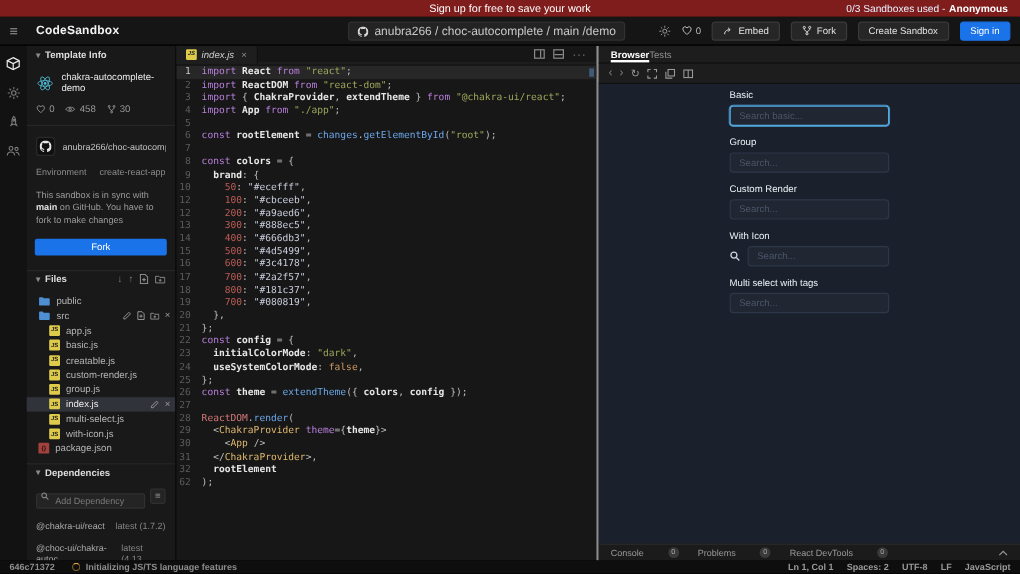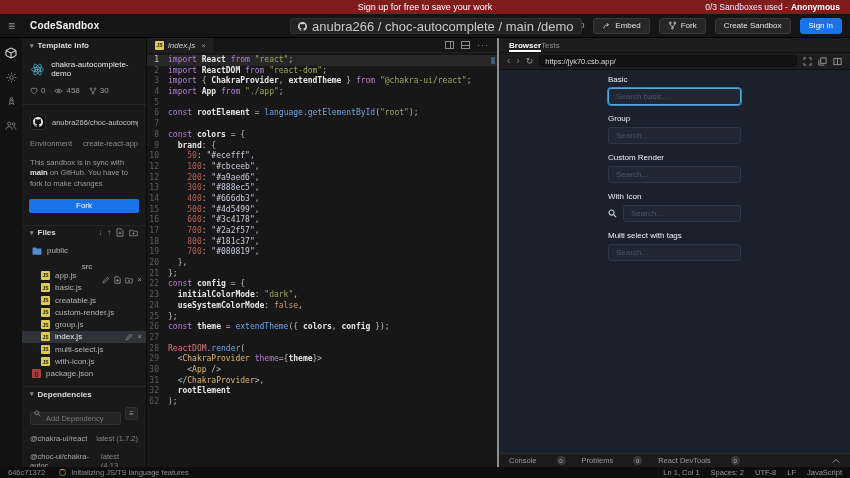--- a/index.html
+++ b/index.html
@@ -9,21 +9,21 @@
 
   
   .banner { height:14px; background:#7f1d1d; color:#fff; font-size:9px; display:flex; align-items:center; justify-content:center; position:relative; flex:none; }
   .banner-right { position:absolute; right:10px; top:0; height:14px; display:flex; align-items:center; gap:3px; font-size:8.5px; color:#e8f0ff; }
   .banner-right b { color:#fff; }
 
   
   .header { height:24px; background:#151515; display:flex; align-items:center; padding:0 8px; flex:none; position:relative; border-bottom:1px solid #000; }
   .hamburger { color:#9a9a9a; font-size:12px; width:16px; line-height:1; }
   .logo-text { color:#f2f2f2; font-weight:bold; font-size:10px; margin-left:6px; letter-spacing:.2px; }
-  .repo-pill { position:absolute; left:290px; top:4px; height:16px; background:#232323; border:1px solid #313131; border-radius:3px; display:flex; align-items:center; gap:5px; padding:0 7px; color:#c9c9c9; font-size:13px; }
+  .repo-pill { position:absolute; left:290px; top:4px; height:16px; background:#232323; border:1px solid #313131; border-radius:3px; display:flex; align-items:center; gap:5px; padding:0 7px; color:#c9c9c9; font-size:10px; }
   .header-right { margin-left:auto; display:flex; align-items:center; gap:9px; }
   .icon-btn { color:#9a9a9a; display:flex; align-items:center; }
   .likes { display:flex; align-items:center; gap:3px; color:#bbb; font-size:8px; }
   .btn { height:16px; padding:0 8px; background:#262626; border:1px solid #3a3a3a; border-radius:3px; color:#e0e0e0; font-size:8px; display:flex; align-items:center; gap:4px; }
   .btn-primary { background:#1a73e8; border-color:#1a73e8; color:#fff; }
 
   
   .main { height:429px; display:flex; flex:none; }
   .rail { width:22px; background:#121212; display:flex; flex-direction:column; align-items:center; padding-top:9px; gap:13px; flex:none; }
   .rail .ric { color:#7c7c7c; display:flex; }
@@ -110,21 +110,21 @@
   .inputbox input { width:100%; background:transparent; border:none; outline:none; color:#cbd5e0; font-size:8px; font-family:"Liberation Sans",sans-serif; }
   .inputbox input::placeholder { color:#4a5568; }
   .with-icon { display:flex; align-items:center; gap:6px; }
   .with-icon .inputbox { flex:1; }
   .bconsole { height:14px; flex:none; background:#1b1b1b; border-top:1px solid #2b2b2b; display:flex; align-items:center; gap:16px; padding:0 10px; font-size:7.5px; color:#9a9a9a; }
   .citem { display:flex; align-items:center; gap:20px; }
   .cbadge { min-width:9px; height:9px; border-radius:5px; background:#3a3a3a; color:#aaa; font-size:6px; display:inline-flex; align-items:center; justify-content:center; padding:0 2px; }
   .console-chevron { margin-left:auto; color:#9a9a9a; display:flex; }
 
   
-  .statusbar { height:11px; flex:none; background:#0e0e0e; display:flex; align-items:center; padding:0 8px; gap:14px; font-size:7.5px; color:#8d8d8d; }
+  .statusbar { height:11px; flex:none; background:#0e0e0e; display:flex; align-items:center; padding:0 8px; gap:14px; font-size:7.5px; color:#8d8d8d;font-weight:bold; }
   .sb-left { display:flex; align-items:center; gap:5px; }
   .spinner { width:7px; height:7px; border-radius:50%; border:1px solid #7a5a20; border-top-color:#e6a23c; flex:none; }
   .sb-right { margin-left:auto; display:flex; align-items:center; gap:11px; color:#9a9a9a; }
   svg { display:block; }
 </style>
 </head>
 <body>
 
 <div class="app">
 
@@ -303,21 +303,21 @@
             </svg>
         </span>
       </div>
       <div class="file-tree" id="file-tree">
           <div class="frow" style="padding-left: 10px;">
             <svg width="10" height="8" viewBox="0 0 10 9">
               <path d="M0 1.5Q0 .7.8.7H3.4L4.4 1.8H9.2Q10 1.8 10 2.6V7.8Q10 8.6 9.2 8.6H.8Q0 8.6 0 7.8Z" fill="#4e8ed3"></path>
             </svg>
             <span>public</span>
           </div>
-          <div class="frow" style="padding-left: 10px; flex-direction: column;">
+          <div class="frow" style="padding-left: 10px;">
             <svg width="10" height="8" viewBox="0 0 10 9">
               <path d="M0 1.5Q0 .7.8.7H3.4L4.4 1.8H9.2Q10 1.8 10 2.6V7.8Q10 8.6 9.2 8.6H.8Q0 8.6 0 7.8Z" fill="#4e8ed3"></path>
             </svg>
             <span>src</span>
             <span class="facts">
               <svg width="8" height="8" viewBox="0 0 10 10" fill="none" stroke="currentColor" stroke-width="1">
                 <path d="M1.5 8.5v-1.6L6.8 1.6l1.6 1.6-5.3 5.3z"></path>
               </svg>
               <svg width="7" height="8" viewBox="0 0 8 9" fill="none" stroke="currentColor" stroke-width="0.9">
                 <path d="M1 .8h4l2 2v5.4H1z"></path>
@@ -415,21 +415,21 @@
           <span class="dots">···</span>
         </span>
       </div>
       <div class="code" id="code">
         <span class="ovr-mark"></span>
       <div class="cl active"><span class="ln">1</span><span class="tk-kw">import</span><span class="tk-def"> React </span><span class="tk-kw">from</span><span class="tk-str"> "react"</span><span class="tk-punct">;</span></div>
           <div class="cl"><span class="ln">2</span><span class="tk-kw">import</span><span class="tk-def"> ReactDOM </span><span class="tk-kw">from</span><span class="tk-str"> "react-dom"</span><span class="tk-punct">;</span></div>
           <div class="cl"><span class="ln">3</span><span class="tk-kw">import</span><span class="tk-punct"> { </span><span class="tk-def">ChakraProvider</span><span class="tk-punct">, </span><span class="tk-def">extendTheme</span><span class="tk-punct"> } </span><span class="tk-kw">from</span><span class="tk-str"> "@chakra-ui/react"</span><span class="tk-punct">;</span></div>
           <div class="cl"><span class="ln">4</span><span class="tk-kw">import</span><span class="tk-def"> App </span><span class="tk-kw">from</span><span class="tk-str"> "./app"</span><span class="tk-punct">;</span></div>
           <div class="cl"><span class="ln">5</span></div>
-          <div class="cl"><span class="ln">6</span><span class="tk-kw">const</span><span class="tk-def"> rootElement </span><span class="tk-punct">= </span><span class="tk-builtin">language</span><span class="tk-punct">.</span><span class="tk-builtin">getElementById</span><span class="tk-punct">(</span><span class="tk-str">"root"</span><span class="tk-punct">);</span></div>
+          <div class="cl"><span class="ln">6</span><span class="tk-kw">const</span><span class="tk-def"> rootElement </span><span class="tk-punct">= </span><span class="tk-builtin">changes</span><span class="tk-punct">.</span><span class="tk-builtin">getElementById</span><span class="tk-punct">(</span><span class="tk-str">"root"</span><span class="tk-punct">);</span></div>
           <div class="cl"><span class="ln">7</span></div>
           <div class="cl"><span class="ln">8</span><span class="tk-kw">const</span><span class="tk-def"> colors </span><span class="tk-punct">= {</span></div>
           <div class="cl"><span class="ln">9</span><span class="tk-def">  brand</span><span class="tk-punct">: {</span></div>
           <div class="cl"><span class="ln">10</span><span class="tk-numkey">    50</span><span class="tk-punct">: </span><span class="tk-hex">"#ecefff"</span><span class="tk-punct">,</span></div>
           <div class="cl"><span class="ln">12</span><span class="tk-numkey">    100</span><span class="tk-punct">: </span><span class="tk-hex">"#cbceeb"</span><span class="tk-punct">,</span></div>
           <div class="cl"><span class="ln">12</span><span class="tk-numkey">    200</span><span class="tk-punct">: </span><span class="tk-hex">"#a9aed6"</span><span class="tk-punct">,</span></div>
           <div class="cl"><span class="ln">13</span><span class="tk-numkey">    300</span><span class="tk-punct">: </span><span class="tk-hex">"#888ec5"</span><span class="tk-punct">,</span></div>
           <div class="cl"><span class="ln">14</span><span class="tk-numkey">    400</span><span class="tk-punct">: </span><span class="tk-hex">"#666db3"</span><span class="tk-punct">,</span></div>
           <div class="cl"><span class="ln">15</span><span class="tk-numkey">    500</span><span class="tk-punct">: </span><span class="tk-hex">"#4d5499"</span><span class="tk-punct">,</span></div>
           <div class="cl"><span class="ln">16</span><span class="tk-numkey">    600</span><span class="tk-punct">: </span><span class="tk-hex">"#3c4178"</span><span class="tk-punct">,</span></div>
@@ -457,21 +457,20 @@
 
     <div class="browser">
       <div class="btabs">
         <span class="btab active">Browser</span>
         <span class="btab">Tests</span>
       </div>
       <div class="bnav">
         <span class="nav-arrow">‹</span>
         <span class="nav-arrow">›</span>
         <span class="nav-refresh">↻</span>
-        <span class="url">https://jyk70.csb.app/</span>
         <span class="bnav-actions">
           <svg width="9" height="9" viewBox="0 0 10 10" fill="none" stroke="currentColor" stroke-width="1">
               <path d="M1 3.5V1h2.5M9 3.5V1H6.5M1 6.5V9h2.5M9 6.5V9H6.5"></path>
             </svg>
           <svg width="9" height="9" viewBox="0 0 10 10" fill="none" stroke="currentColor" stroke-width="1">
               <rect x="3" y="1" width="6" height="6"></rect>
               <path d="M1 3v6h6"></path>
             </svg>
           <svg width="9" height="9" viewBox="0 0 10 10" fill="none" stroke="currentColor" stroke-width="1">
               <rect x="1" y="1.5" width="8" height="7"></rect>

